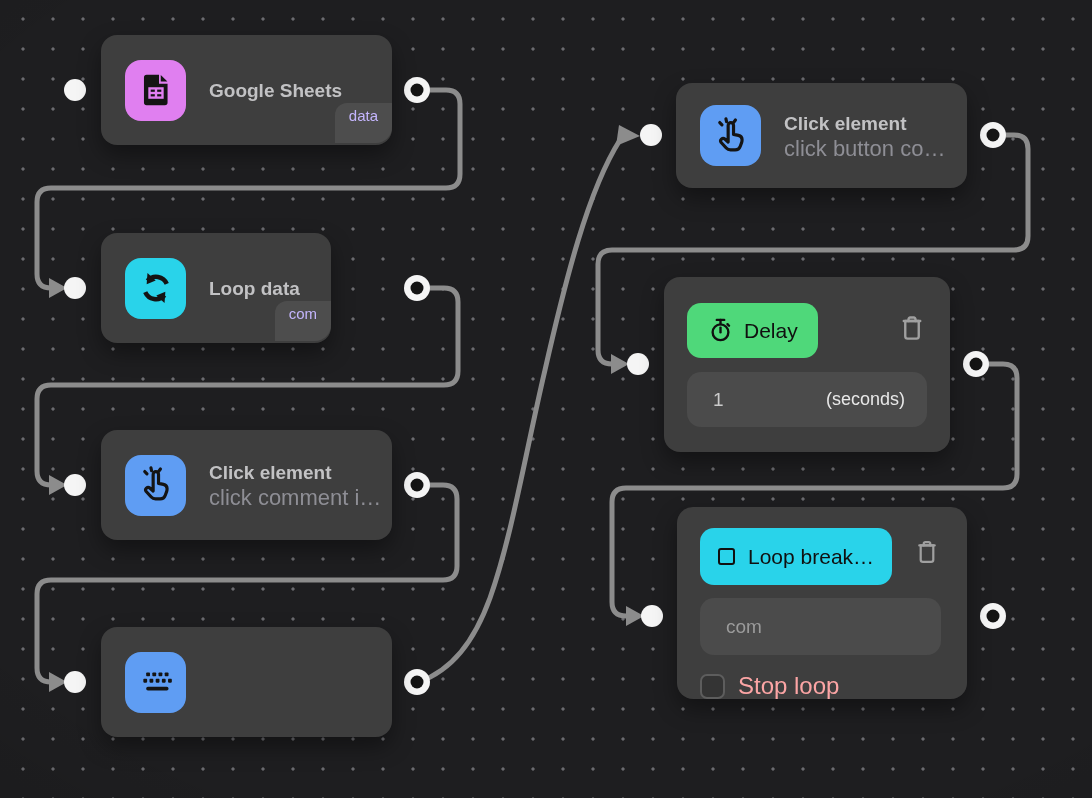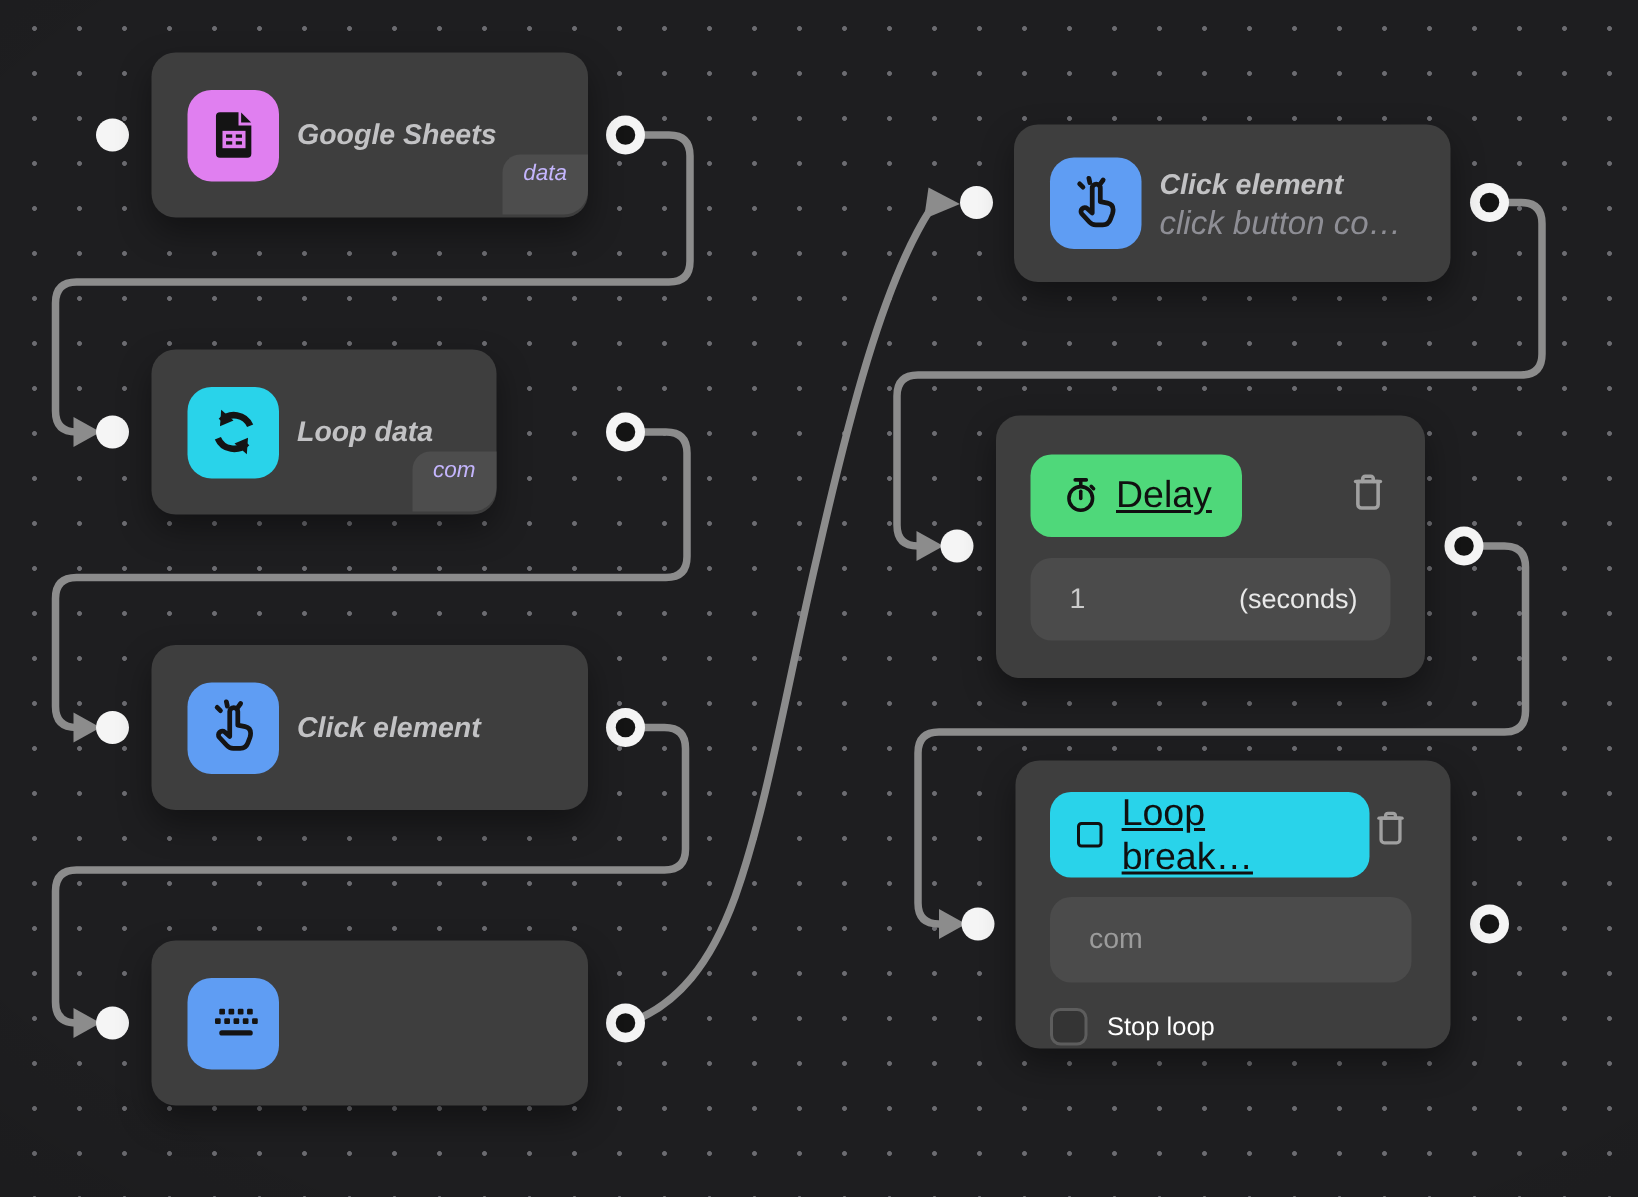--- a/index.html
+++ b/index.html
@@ -14,60 +14,60 @@
   }
   .canvas::after{
     content:"";position:absolute;inset:0;pointer-events:none;
     background:radial-gradient(ellipse 120% 110% at 55% 45%,transparent 55%,rgba(0,0,0,0.28) 100%);
   }
   svg.layer{position:absolute;left:0;top:0;z-index:1;}
   .node{
     position:absolute;z-index:2;background:#3e3e3e;border-radius:16px;
     box-shadow:0 10px 22px rgba(0,0,0,0.38);
   }
-  .node.simple{display:flex;align-items:center;padding-left:24px;gap:12px;font-style:italic;}
+  .node.simple{display:flex;align-items:center;padding-left:24px;gap:23px;}
   .node-icon{
     width:61px;height:61px;border-radius:16px;flex:0 0 auto;
     display:flex;align-items:center;justify-content:center;
   }
   .icon-magenta{background:#e07ff0;}
   .icon-cyan{background:#29d3ea;}
   .icon-blue{background:#5f9df3;}
   .node-text{display:flex;flex-direction:column;line-height:25px;min-width:0;}
   .node-title{font-size:19px;font-weight:700;color:#c2c2c4;white-space:nowrap;}
   .node-sub{font-size:22px;color:#8e8e95;white-space:nowrap;}
   .node-badge{
     position:absolute;right:0;bottom:2px;background:#4d4d4d;color:#c4b5fd;
     font-size:15px;padding:4px 14px 19px;border-radius:12px 0 16px 0;
   }
   
   .panel-header{display:flex;justify-content:space-between;align-items:flex-start;}
   .pill{
     display:inline-flex;align-items:center;border-radius:14px;
-    color:#101010;font-size:25px;padding:0 20px;text-decoration:underline;
+    color:#101010;font-size:21px;padding:0 20px;
   }
   .pill-green{background:#4fd87a;height:55px;gap:10px;}
   .pill-cyan{background:#29d3ea;height:57px;gap:13px;padding:0 18px;}
   .square-glyph{width:17px;height:17px;border:2.6px solid #101010;border-radius:3px;}
   .trash-btn{margin-top:10px;cursor:pointer;line-height:0;}
   .field{
     background:#4b4b4b;border-radius:14px;display:flex;align-items:center;
     justify-content:space-between;padding:0 22px 0 26px;
   }
   .field-input{
     background:transparent;border:none;outline:none;padding:0;
     color:#cbcbcb;font-size:19px;font-family:"Liberation Sans",sans-serif;width:110px;
   }
   .field-suffix{color:#e8e8e8;font-size:18px;}
   .check-row{display:flex;align-items:center;gap:13px;}
   .checkbox{
     width:25px;height:25px;border:2px solid #5d5d5d;border-radius:7px;
     background:#343434;flex:0 0 auto;
   }
-  .check-label{font-size:17px;color:#ffffff;}
+  .check-label{font-size:24px;color:#fca5a5;}
 </style>
 </head>
 <body>
 
 <div class="canvas">
 
   <svg class="layer" width="1092" height="798" viewBox="0 0 1092 798">
     <g stroke="#8c8c8c" stroke-width="5" fill="none">
       <path d="M 418 90 H 446 Q 460 90 460 104 V 174 Q 460 188 446 188 H 51 Q 37 188 37 202 V 274 Q 37 288 51 288 H 53"></path>
       <path d="M 418 288 H 444 Q 458 288 458 302 V 371 Q 458 385 444 385 H 51 Q 37 385 37 399 V 471 Q 37 485 51 485 H 53"></path>
@@ -164,20 +164,21 @@
     <div class="node-icon icon-blue">
       <svg width="38" height="38" viewBox="0 0 24 24" fill="none" stroke="#141414" stroke-width="2" stroke-linecap="round" stroke-linejoin="round">
         <path d="M10.2 12.5 V5.3 a1.7 1.7 0 0 1 3.4 0 V11 l3.1 .6 c1.4 .3 2.3 1.4 2.3 2.8 0 .6 -.1 1.2 -.3 1.8 l-.9 2.4 a3.4 3.4 0 0 1 -3.2 2.2 h-2.9 c-1 0 -2 -.4 -2.7 -1.2 l-3.2 -3.5 a1.6 1.6 0 0 1 2.3 -2.2 l2.1 1.9 Z"></path>
         <path d="M6.3 4.9 L4.9 3.5"></path>
         <path d="M9.2 3 L8.8 1.2"></path>
         <path d="M13.7 3.4 L14.8 1.9"></path>
       </svg>
     </div>
     <div class="node-text">
       <div class="node-title">Click element</div>
+      <div class="node-sub">click comment i…</div>
     </div>
   </div>
 
   <div class="node simple" style="left:101px;top:627px;width:291px;height:110px">
     <div class="node-icon icon-blue">
       <svg width="38" height="38" viewBox="0 0 24 24">
         <g fill="#141414">
           <rect x="5.8" y="6" width="2.4" height="2.4" rx="0.5"></rect>
           <rect x="9.7" y="6" width="2.4" height="2.4" rx="0.5"></rect>
           <rect x="13.6" y="6" width="2.4" height="2.4" rx="0.5"></rect>

